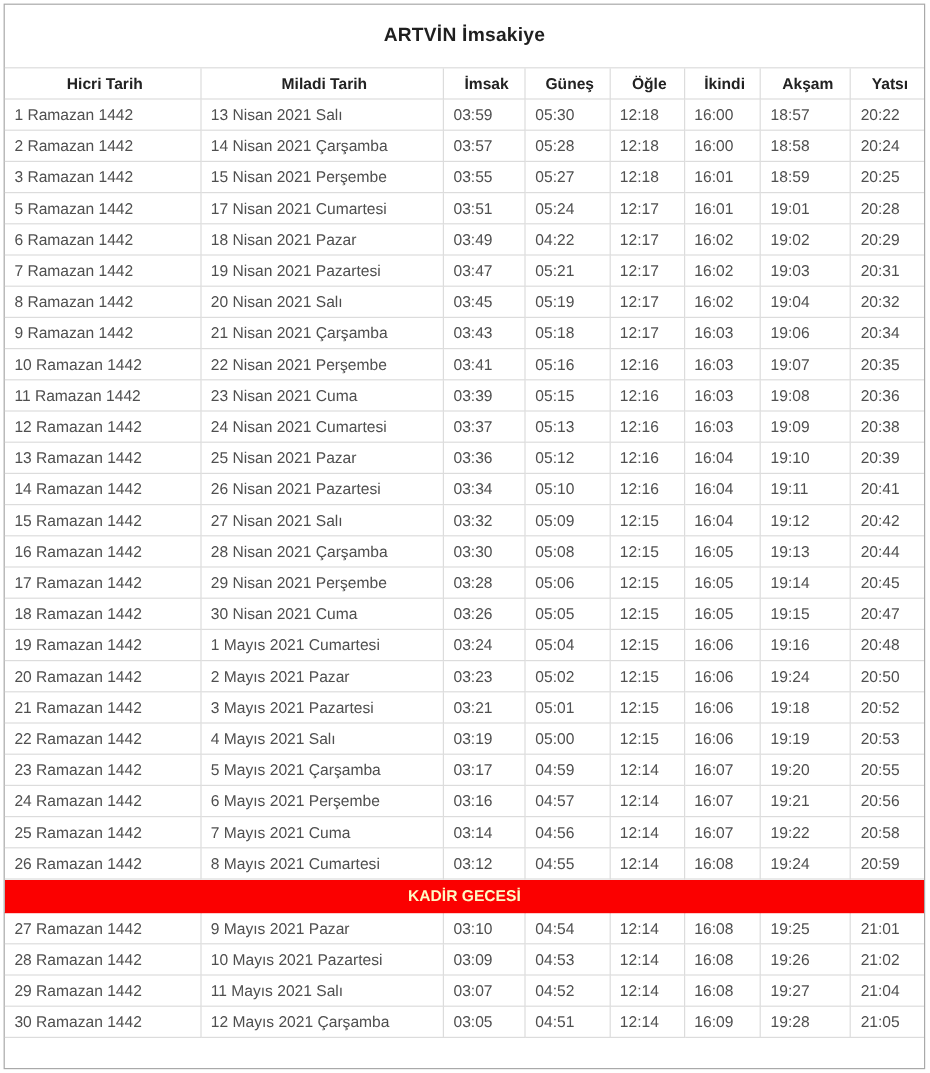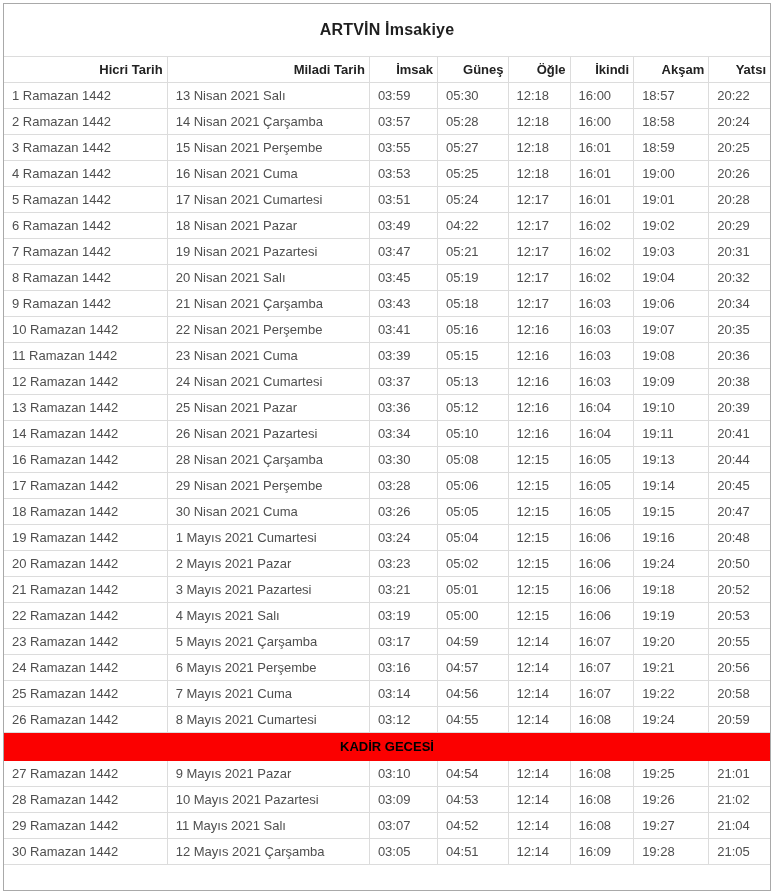--- a/index.html
+++ b/index.html
@@ -44,21 +44,21 @@
   }
   table.imsakiye col.c-hicri  { width: 21.3%; }
   table.imsakiye col.c-miladi { width: 26.4%; }
   table.imsakiye col.c-imsak  { width: 8.9%; }
   table.imsakiye col.c-gunes  { width: 9.2%; }
   table.imsakiye col.c-ogle   { width: 8.1%; }
   table.imsakiye col.c-ikindi { width: 8.3%; }
   table.imsakiye col.c-aksam  { width: 9.8%; }
   table.imsakiye col.c-yatsi  { width: 8.0%; }
   table.imsakiye th {
-    text-align: right;
+    text-align: center;
     font-weight: bold;
     color: #222222;
     padding: 5px 4px 5px 8px;
     border: 1px solid #dcdcdc;
     border-top: none;
     height: 14px;
     white-space: nowrap;
     overflow: hidden;
   }
   table.imsakiye td {
@@ -142,30 +142,20 @@
             <td>3 Ramazan 1442</td>
             <td>15 Nisan 2021 Perşembe</td>
             <td>03:55</td>
             <td>05:27</td>
             <td>12:18</td>
             <td>16:01</td>
             <td>18:59</td>
             <td>20:25</td>
           </tr>
           <tr>
-            <td>4 Ramazan 1442</td>
-            <td>16 Nisan 2021 Cuma</td>
-            <td>03:53</td>
-            <td>05:25</td>
-            <td>12:18</td>
-            <td>16:01</td>
-            <td>19:00</td>
-            <td>20:26</td>
-          </tr>
-          <tr>
             <td>5 Ramazan 1442</td>
             <td>17 Nisan 2021 Cumartesi</td>
             <td>03:51</td>
             <td>05:24</td>
             <td>12:17</td>
             <td>16:01</td>
             <td>19:01</td>
             <td>20:28</td>
           </tr>
           <tr>
@@ -252,20 +242,30 @@
             <td>14 Ramazan 1442</td>
             <td>26 Nisan 2021 Pazartesi</td>
             <td>03:34</td>
             <td>05:10</td>
             <td>12:16</td>
             <td>16:04</td>
             <td>19:11</td>
             <td>20:41</td>
           </tr>
           <tr>
+            <td>15 Ramazan 1442</td>
+            <td>27 Nisan 2021 Salı</td>
+            <td>03:32</td>
+            <td>05:09</td>
+            <td>12:15</td>
+            <td>16:04</td>
+            <td>19:12</td>
+            <td>20:42</td>
+          </tr>
+          <tr>
             <td>16 Ramazan 1442</td>
             <td>28 Nisan 2021 Çarşamba</td>
             <td>03:30</td>
             <td>05:08</td>
             <td>12:15</td>
             <td>16:05</td>
             <td>19:13</td>
             <td>20:44</td>
           </tr>
           <tr>
@@ -362,21 +362,21 @@
             <td>26 Ramazan 1442</td>
             <td>8 Mayıs 2021 Cumartesi</td>
             <td>03:12</td>
             <td>04:55</td>
             <td>12:14</td>
             <td>16:08</td>
             <td>19:24</td>
             <td>20:59</td>
           </tr>
           <tr class="banner-row">
-            <td colspan="8" style="background: rgb(251, 0, 0); color: #000000;">KADİR GECESİ</td>
+            <td colspan="8" style="background: rgb(251, 0, 0); color: #fef9c3;">KADİR GECESİ</td>
           </tr>
           <tr>
             <td>27 Ramazan 1442</td>
             <td>9 Mayıs 2021 Pazar</td>
             <td>03:10</td>
             <td>04:54</td>
             <td>12:14</td>
             <td>16:08</td>
             <td>19:25</td>
             <td>21:01</td>

